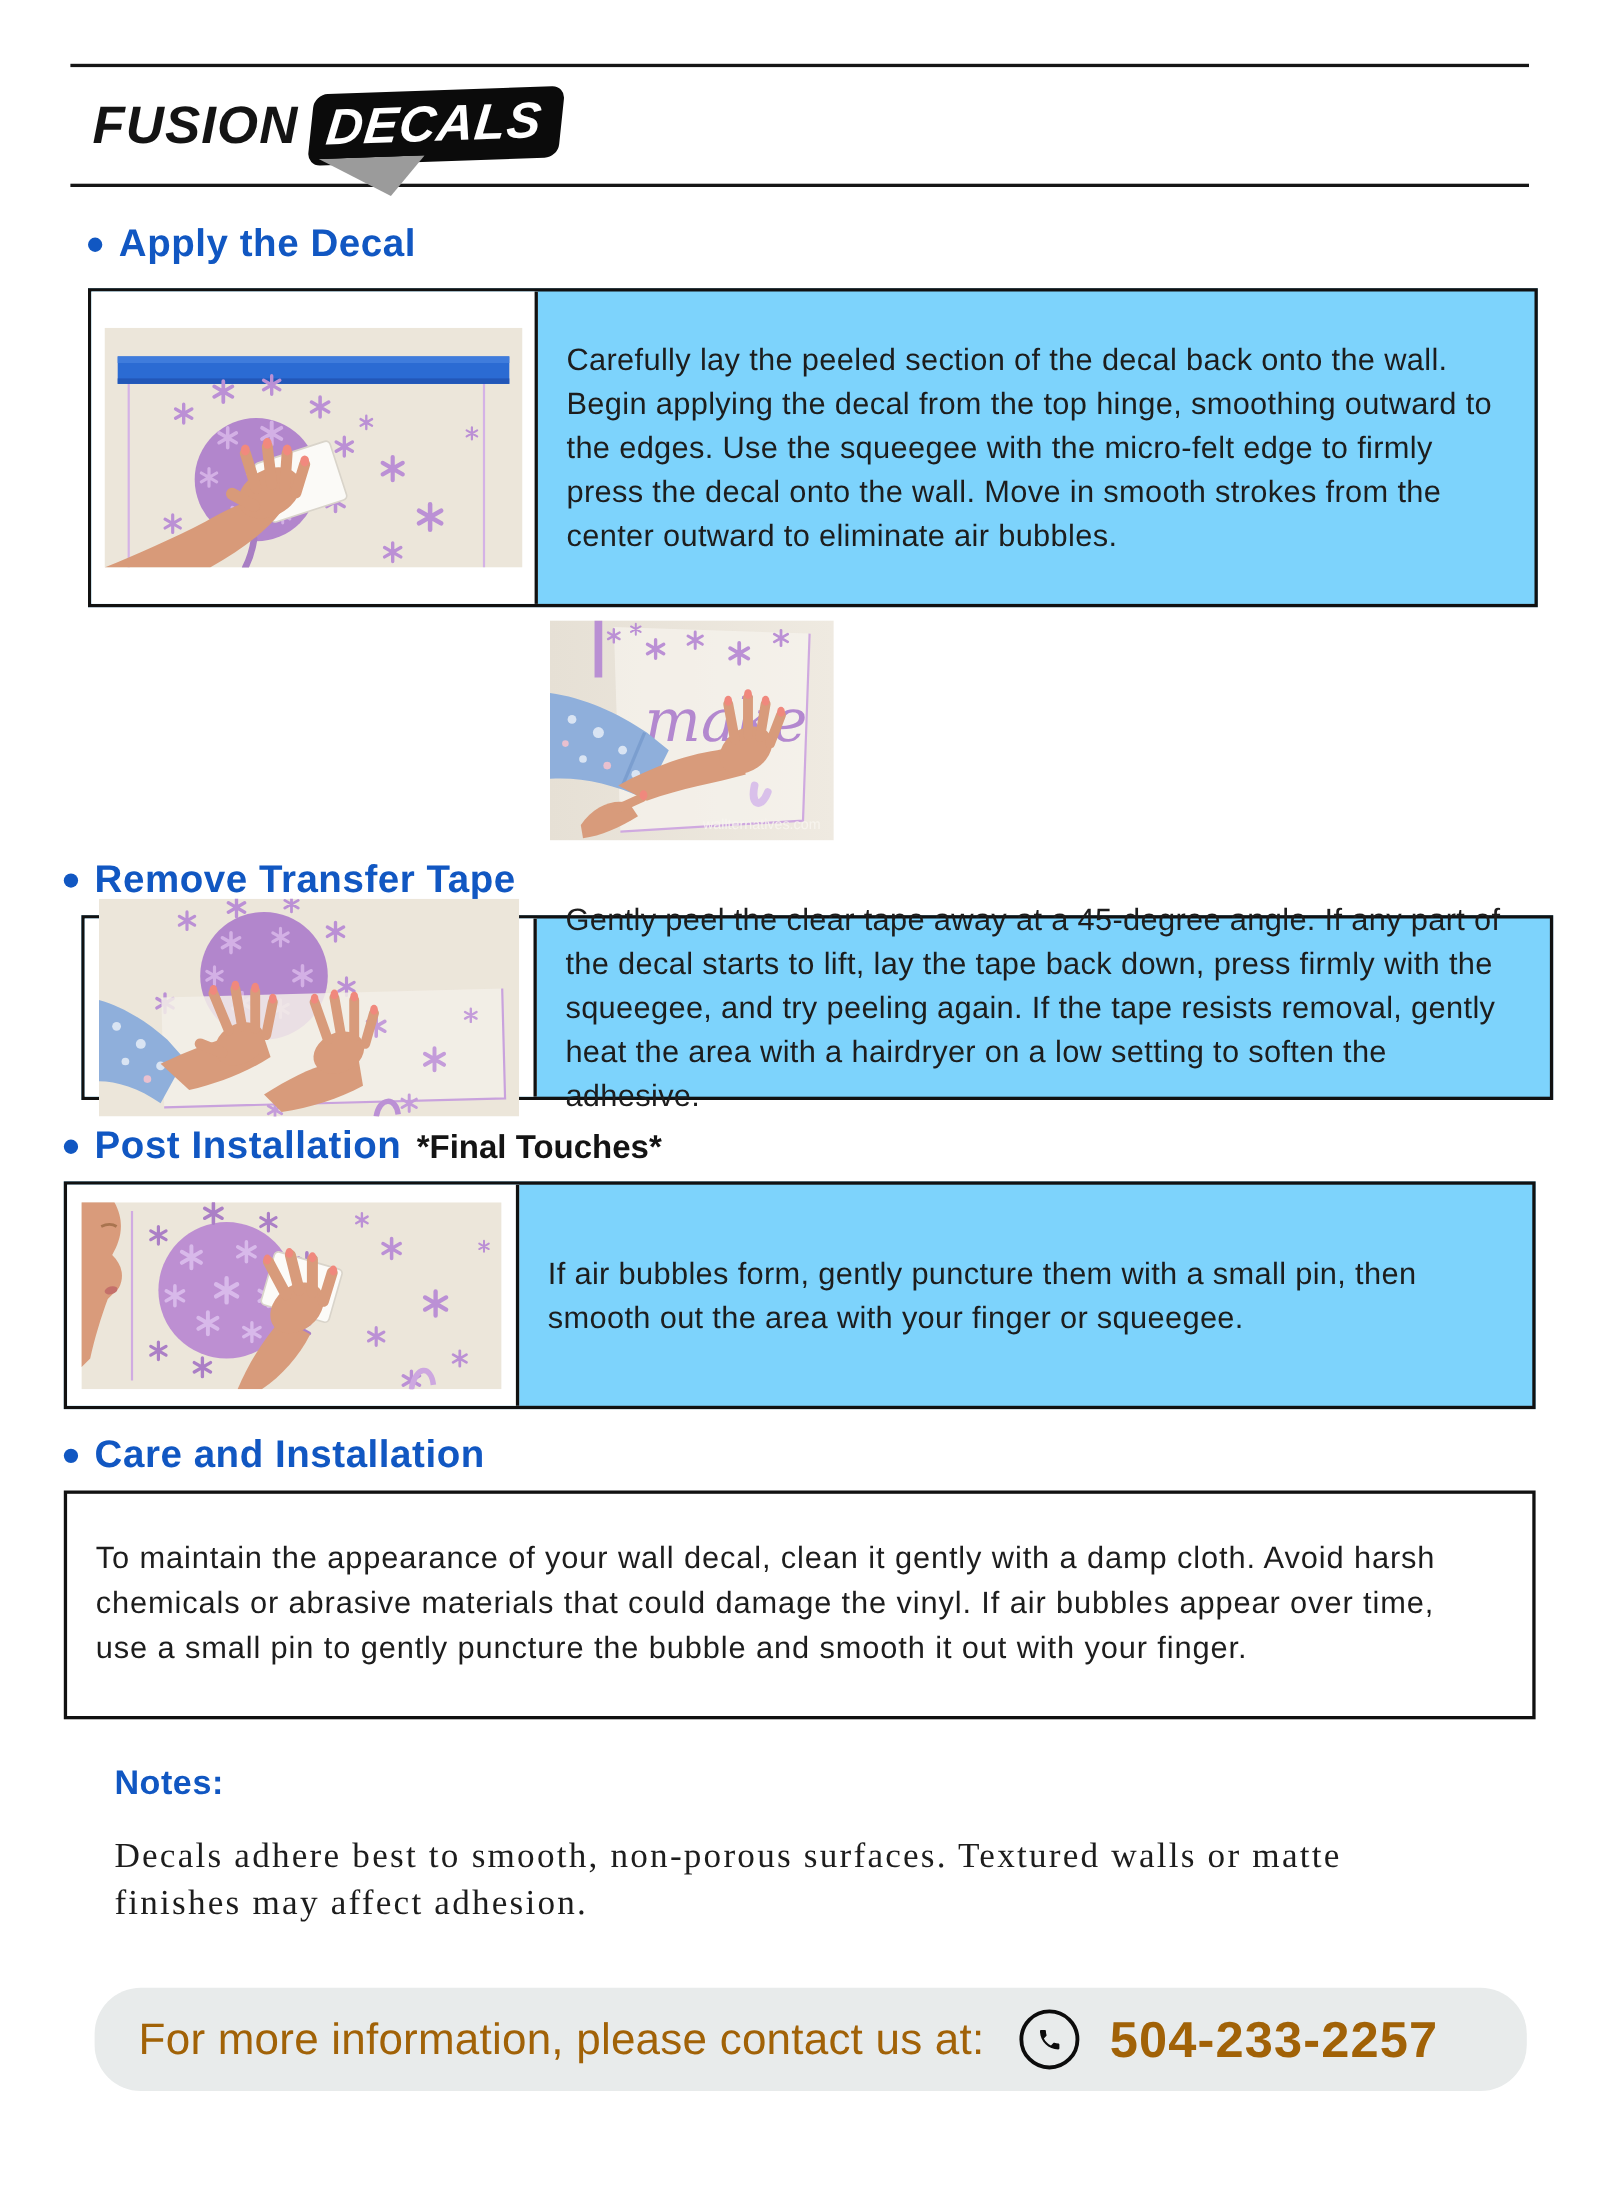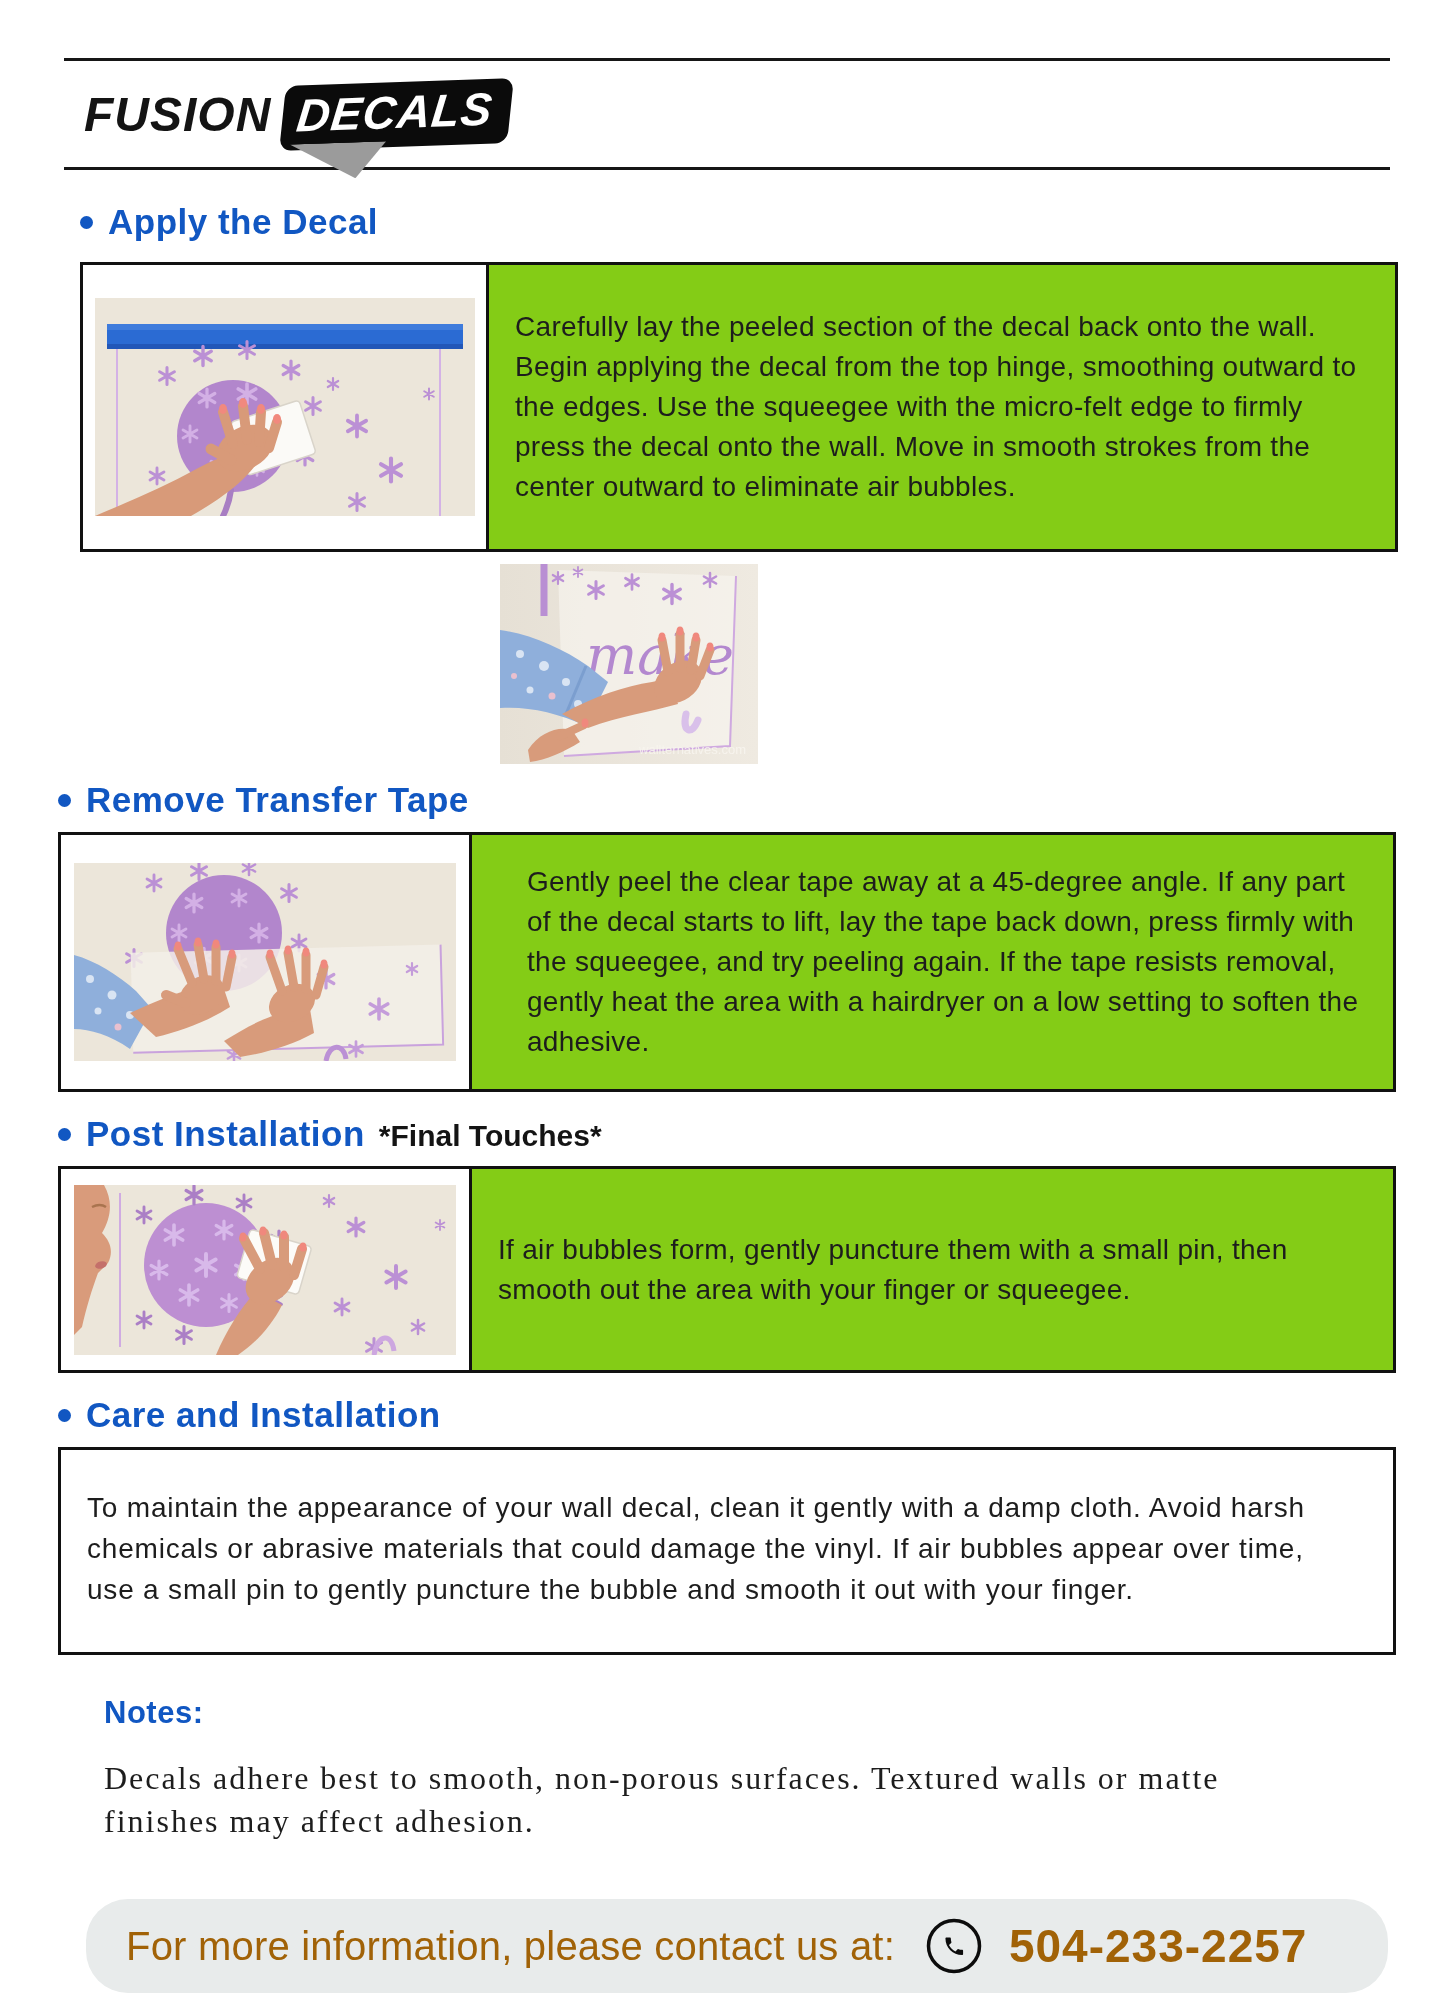--- a/index.html
+++ b/index.html
@@ -39,23 +39,23 @@
   .section-head { display:flex; align-items:center; gap:15px; }
   .sh1 { margin:32px 0 0 24px; }
   .sh2 { margin:16px 0 0 2px; }
   .sh3 { margin:22px 0 0 2px; }
   .sh4 { margin:22px 0 0 2px; }
   .bullet { width:13px; height:13px; border-radius:50%; background:#1157c2; flex:0 0 auto; }
   .section-head h2 { font-size:35px; font-weight:bold; color:#1157c2; letter-spacing:0.5px; }
   .section-head h2 .subtitle { color:#141414; font-size:30px; margin-left:14px; letter-spacing:0; }
 
   
-  .info-box { border:3px solid #111; display:flex; background:#84cc16; }
+  .info-box { border:3px solid #111; display:flex; background:#7dd3fc; }
   .box-apply   { margin:20px 0 0 24px; width:1318px; height:290px; }
-  .box-remove  { margin:12px 0 0 2px;  width:1338px; height:260px;gap:29px; }
+  .box-remove  { margin:12px 0 0 18px;  width:1338px; height:168px; }
   .box-post    { margin:12px 0 0 2px;  width:1338px; height:207px; }
   .img-cell {
     flex:0 0 auto; border-right:3px solid #111;
     display:flex; align-items:center; justify-content:center;
     background:#fff;
   }
   .box-apply  .img-cell { width:406px; }
   .box-remove .img-cell { width:411px; }
   .box-post   .img-cell { width:411px; }
   .text-cell {

